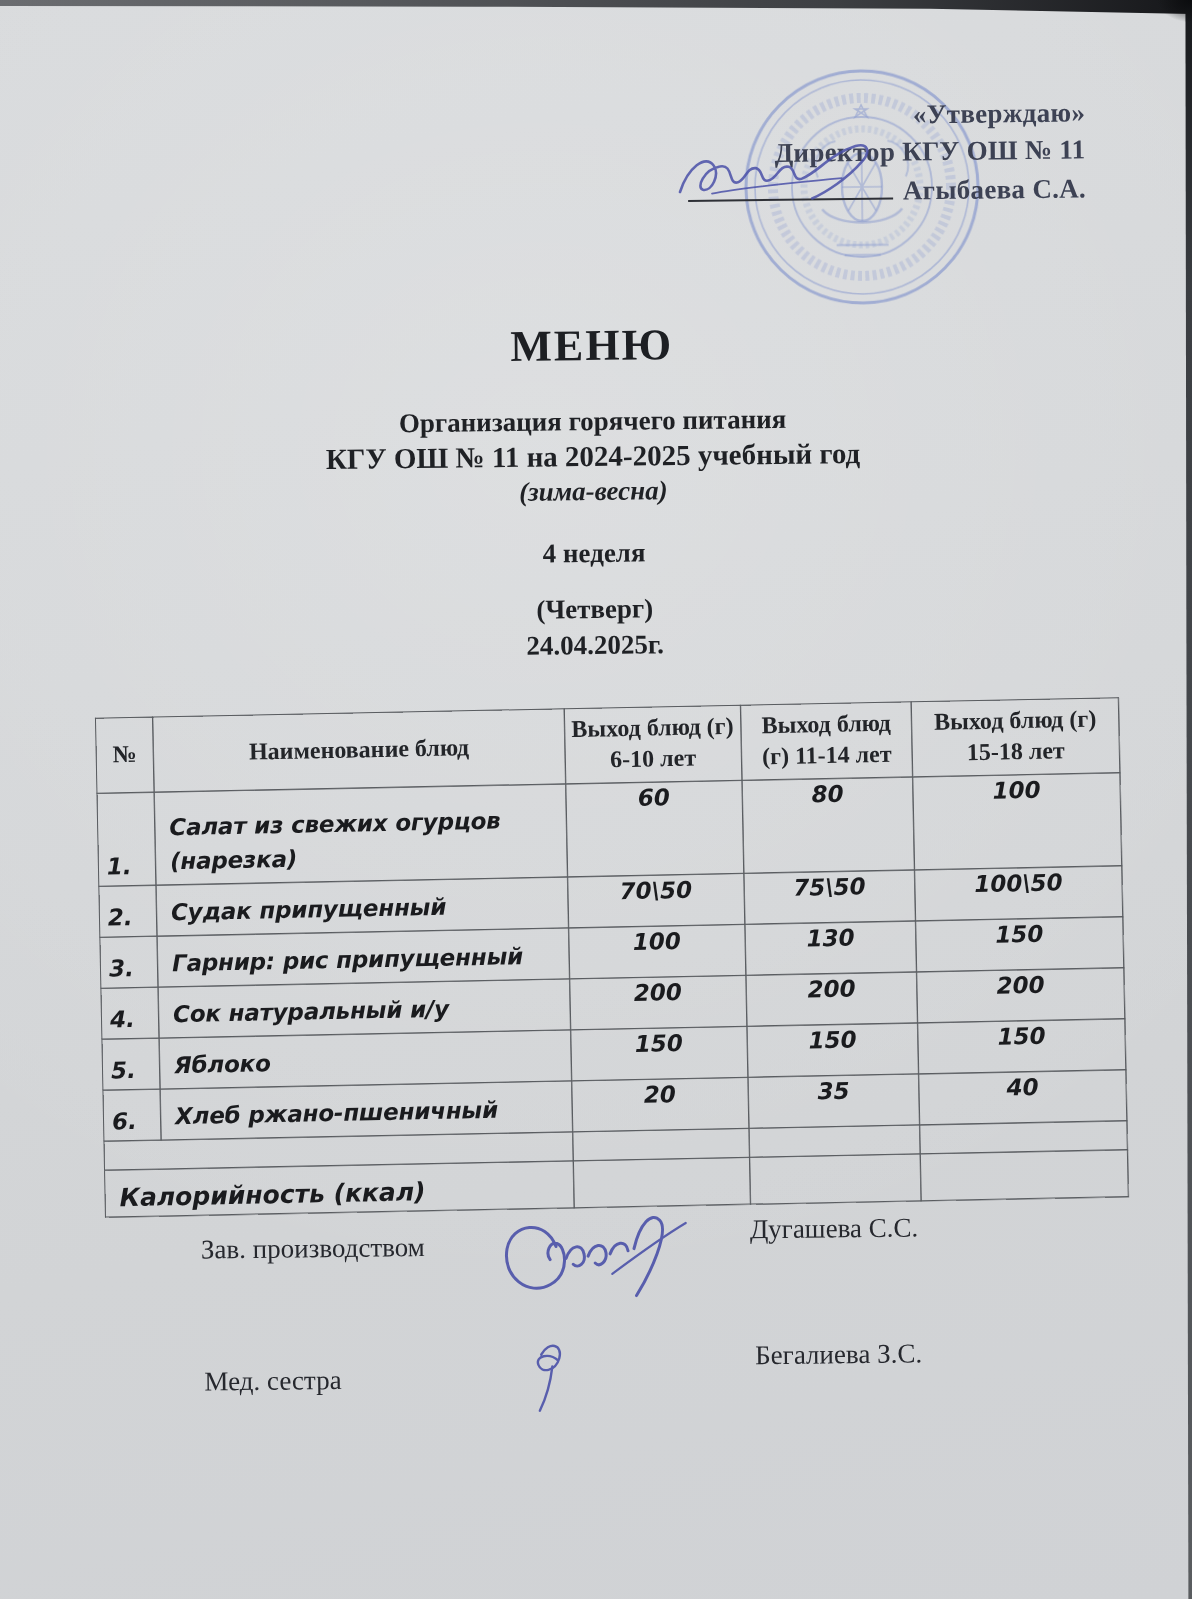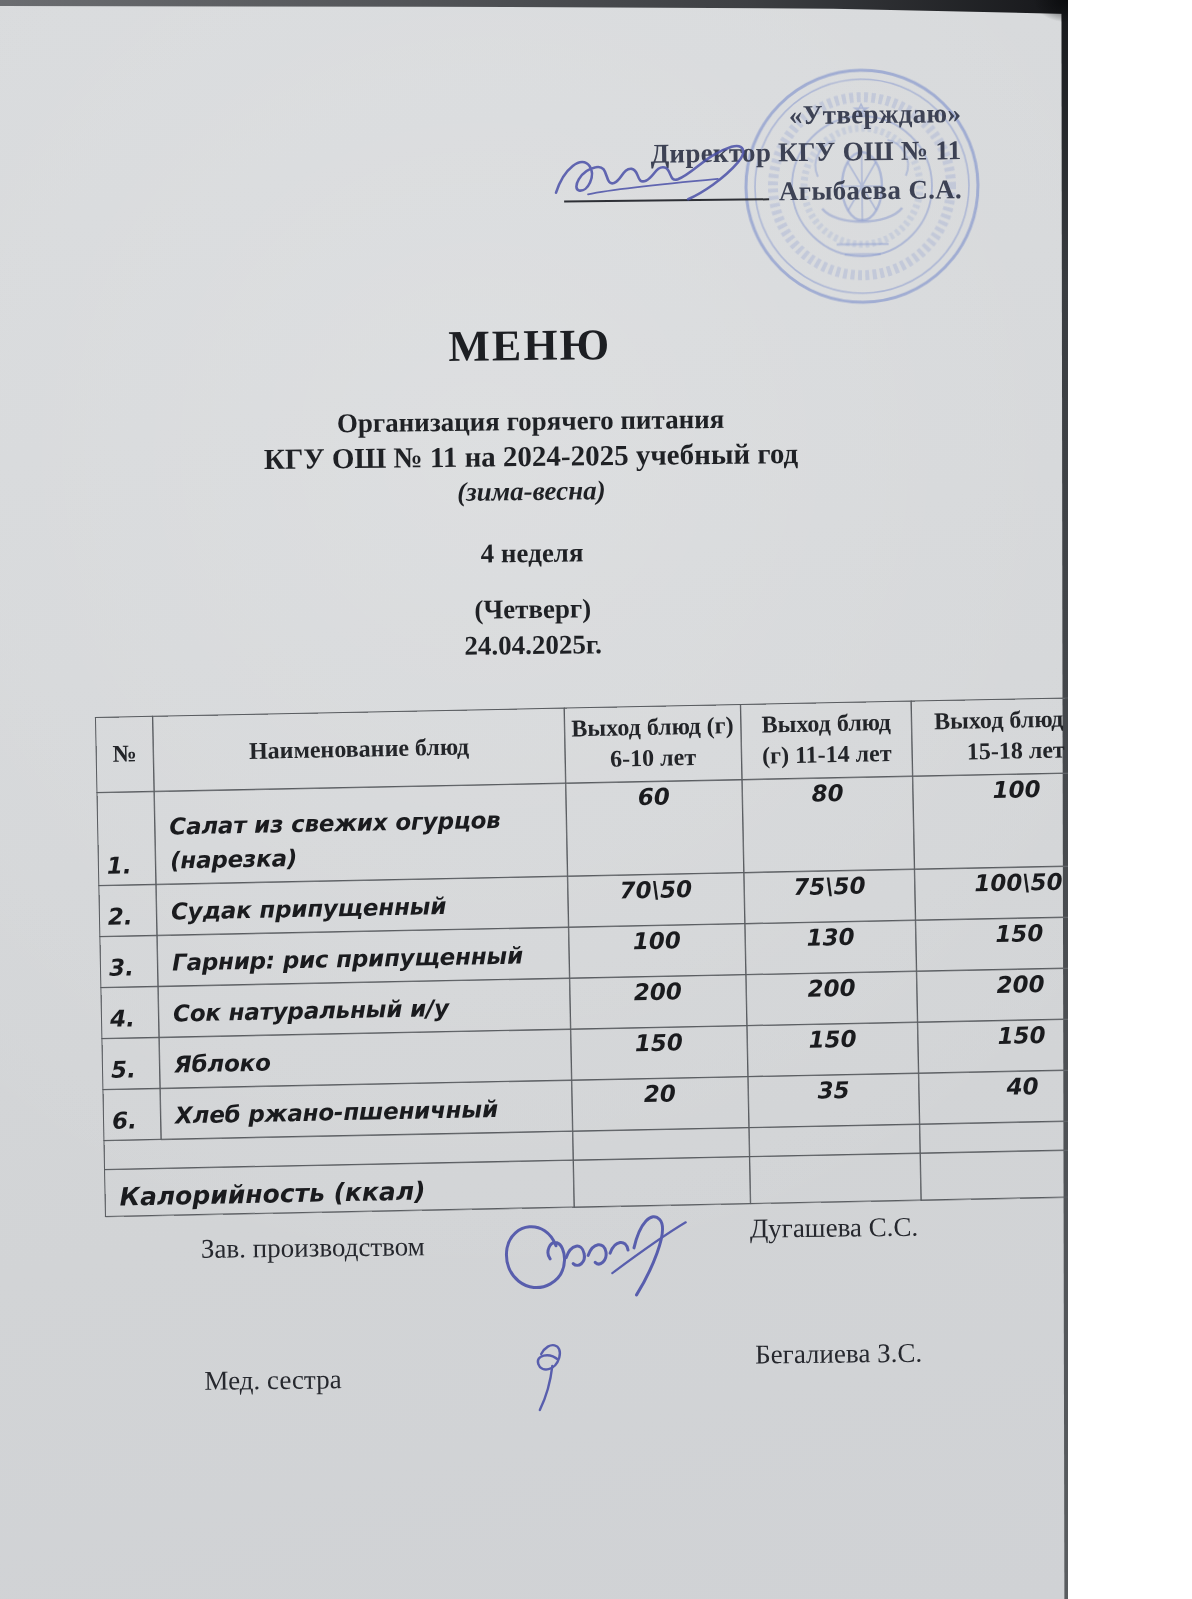--- a/index.html
+++ b/index.html
@@ -1,19 +1,19 @@
 <!DOCTYPE html>
 <html><head>
 <meta charset="utf-8">
 <style>
   html,body { margin:0; padding:0; }
   body { width:1192px; height:1599px; overflow:hidden; font-family:"Liberation Serif","DejaVu Serif",serif; }
 
   .page {
-    position:relative; width:1068px; height:1599px; overflow:hidden;
+    position:relative; width:1192px; height:1599px; overflow:hidden;
     background:
       radial-gradient(130% 90% at 45% 28%, rgba(255,255,255,.18), rgba(255,255,255,0) 60%),
       linear-gradient(168deg, #d8dadc 0%, #d5d7d9 38%, #d2d4d6 70%, #d0d2d5 100%);
   }
   
   .edge-top {
     position:absolute; top:0; left:0; width:100%; height:14px;
     background:linear-gradient(90deg, rgba(70,72,76,.75), rgba(44,46,50,.9) 70%, rgba(18,19,22,.98));
     clip-path:polygon(0 0, 100% 0, 100% 100%, 78% 62%, 40% 48%, 0 42%);
   }

